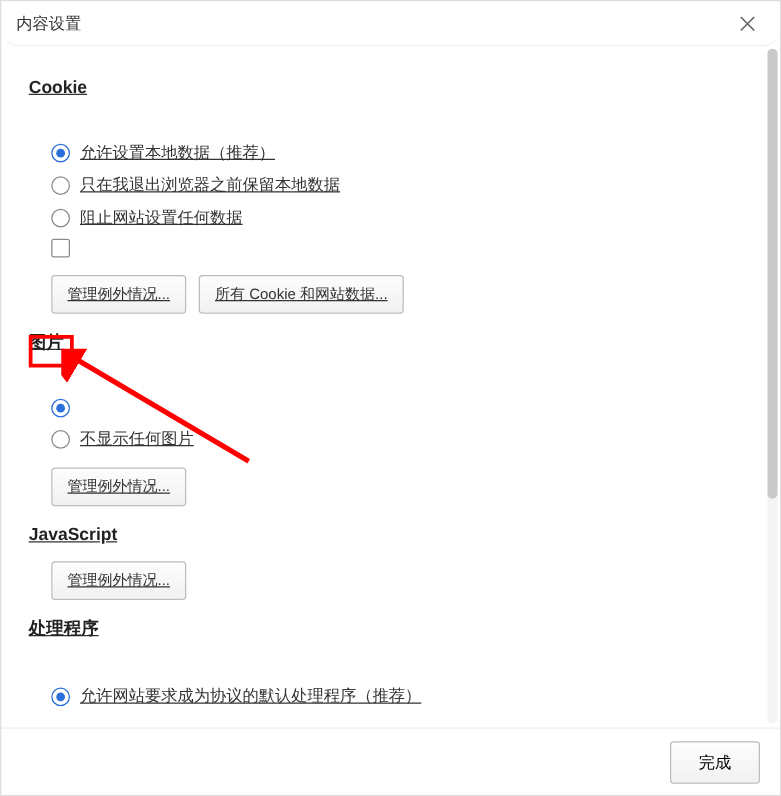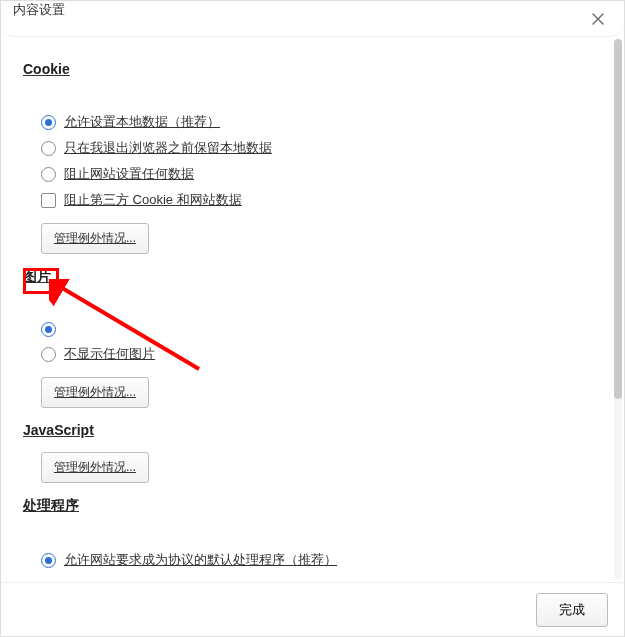--- a/index.html
+++ b/index.html
@@ -19,20 +19,21 @@
     height: 637px;
     border: 1px solid #ddd;
     position: relative;
     display: flex;
     flex-direction: column;
   }
   .titlebar {
     height: 36px;
     border-bottom: 1px solid #eee;
     display: flex;
+    align-items: center;
     padding: 0 12px;
     position: relative;
     border-radius: 14px;
   }
   .titlebar .title {
     font-size: 13px;
     color: #333;
   }
   .titlebar .close {
     position: absolute;
@@ -187,25 +188,25 @@
       <div class="radio-row">
         <span class="radio"></span>
         <span>只在我退出浏览器之前保留本地数据</span>
       </div>
       <div class="radio-row">
         <span class="radio"></span>
         <span>阻止网站设置任何数据</span>
       </div>
       <div class="check-row">
         <span class="checkbox"></span>
-        <span>阻止第三方 Cookie 和网站数据</span>
       </div>
     </div>
     <div class="btn-row">
       <button class="btn">管理例外情况...</button>
+      <button class="btn">所有 Cookie 和网站数据...</button>
     </div>
 
     <div class="section-heading">图片</div>
     <div class="opts">
       <div class="radio-row">
         <span class="radio selected"></span>
       </div>
       <div class="radio-row">
         <span class="radio"></span>
         <span>不显示任何图片</span>

